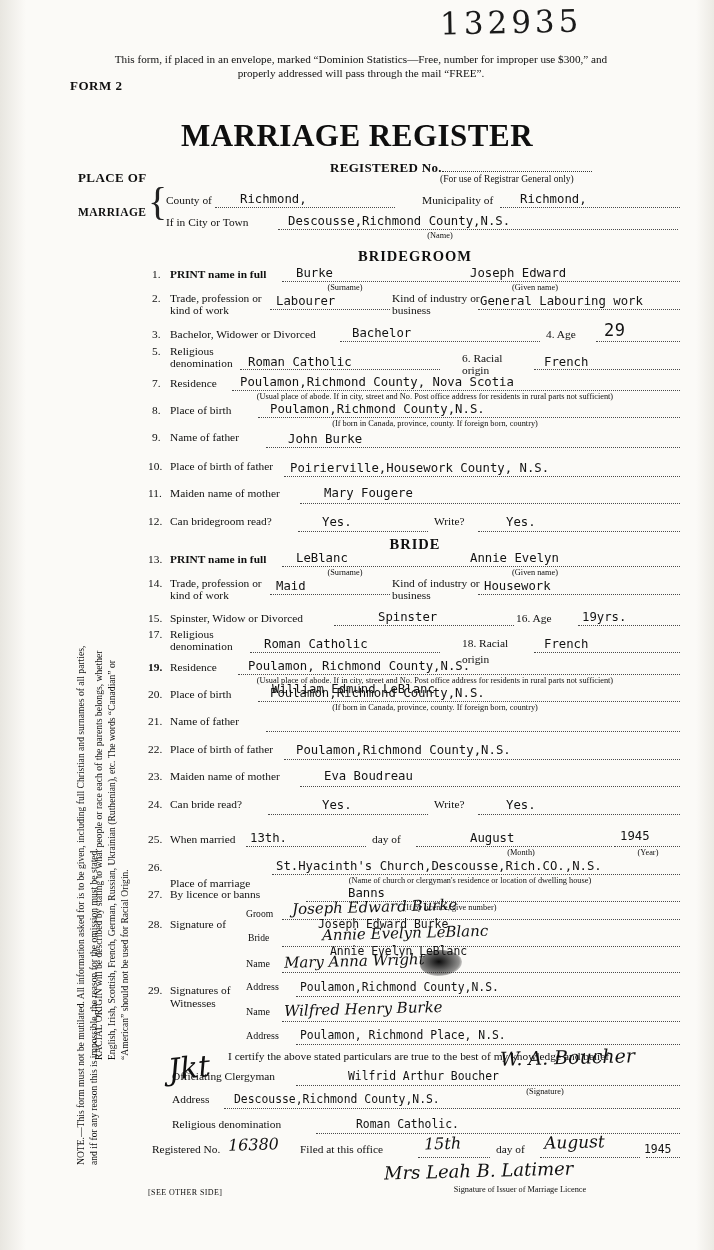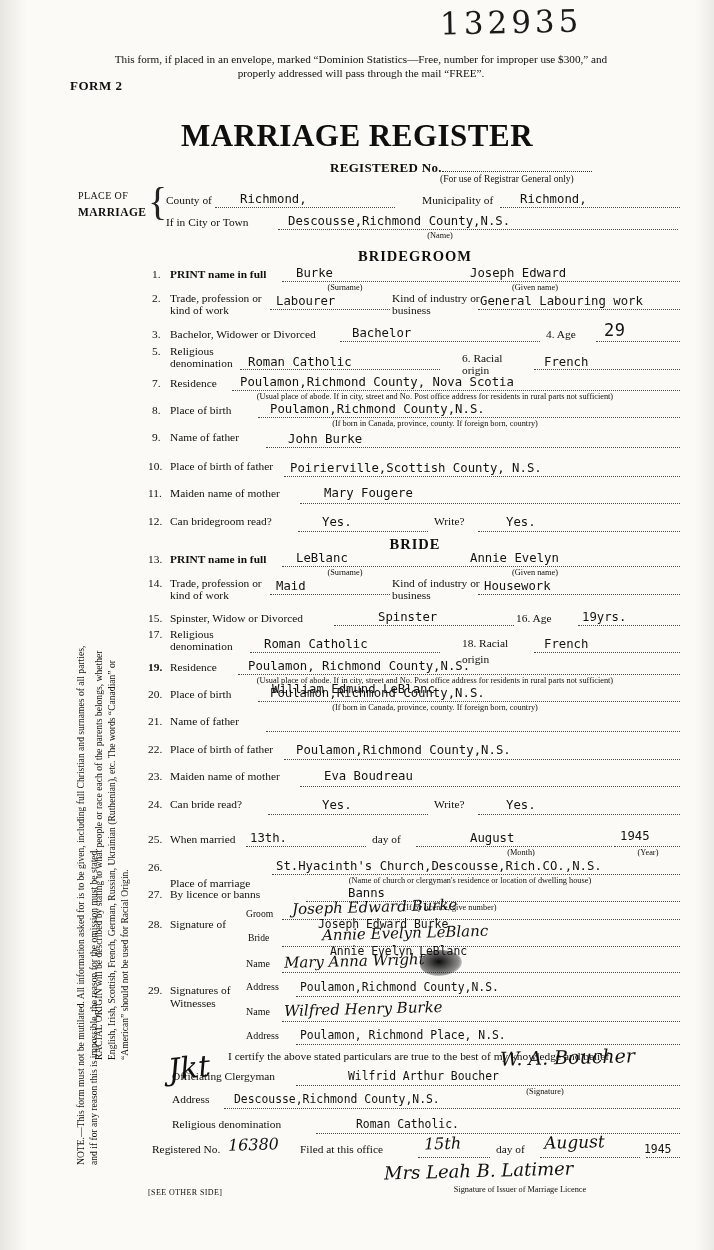--- a/index.html
+++ b/index.html
@@ -60,21 +60,21 @@
   .regline{
     position:absolute;top:160px;left:330px;width:350px;
     font-size:13px;font-weight:bold;letter-spacing:0.3px;
   }
   .regline .dots{border-bottom:1px dotted #333;display:inline-block;width:150px;}
   .forregistrar{
     position:absolute;top:174px;left:440px;font-size:9.5px;
   }
 
   .placeof{
-    position:absolute;top:190px;left:78px;font-size:10px;font-weight:normal;letter-spacing:0.4px;
+    position:absolute;top:170px;left:78px;font-size:13px;font-weight:bold;letter-spacing:0.4px;
   }
   .marriageword{
     position:absolute;top:206px;left:78px;font-size:11.5px;font-weight:bold;letter-spacing:0.4px;
   }
   .brace{
     position:absolute;top:182px;left:148px;font-size:40px;line-height:40px;color:#222;
   }
   .noteblock{
     position:absolute;left:74px;top:1165px;
     width:520px;height:40px;
@@ -228,21 +228,21 @@
   <div class="cap" style="top:419px;left:200px;width:470px;">(If born in Canada, province, county.  If foreign born, country)</div>
 
   <div class="num" style="top:431px;left:152px;">9.</div>
   <div class="row" style="top:431px;left:170px;">Name of father</div>
   <div class="line" style="top:447px;left:266px;width:414px;"></div>
   <div class="val" style="top:432px;left:288px;">John  Burke</div>
 
   <div class="num" style="top:460px;left:148px;">10.</div>
   <div class="row" style="top:460px;left:170px;">Place of birth of father</div>
   <div class="line" style="top:476px;left:284px;width:396px;"></div>
-  <div class="val" style="top:461px;left:290px;">Poirierville,Scottish County, N.S.</div>
+  <div class="val" style="top:461px;left:290px;">Poirierville,Housework County, N.S.</div>
 
   <div class="num" style="top:487px;left:148px;">11.</div>
   <div class="row" style="top:487px;left:170px;">Maiden name of mother</div>
   <div class="line" style="top:503px;left:300px;width:380px;"></div>
   <div class="val" style="top:486px;left:324px;">Mary  Fougere</div>
 
   <div class="num" style="top:515px;left:148px;">12.</div>
   <div class="row" style="top:515px;left:170px;">Can bridegroom read?</div>
   <div class="line" style="top:531px;left:298px;width:130px;"></div>
   <div class="val" style="top:515px;left:322px;">Yes.</div>

